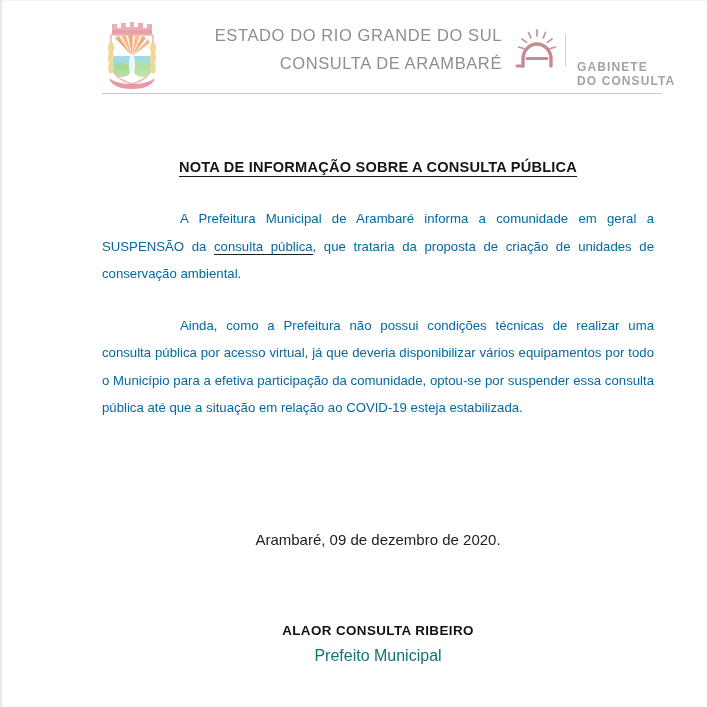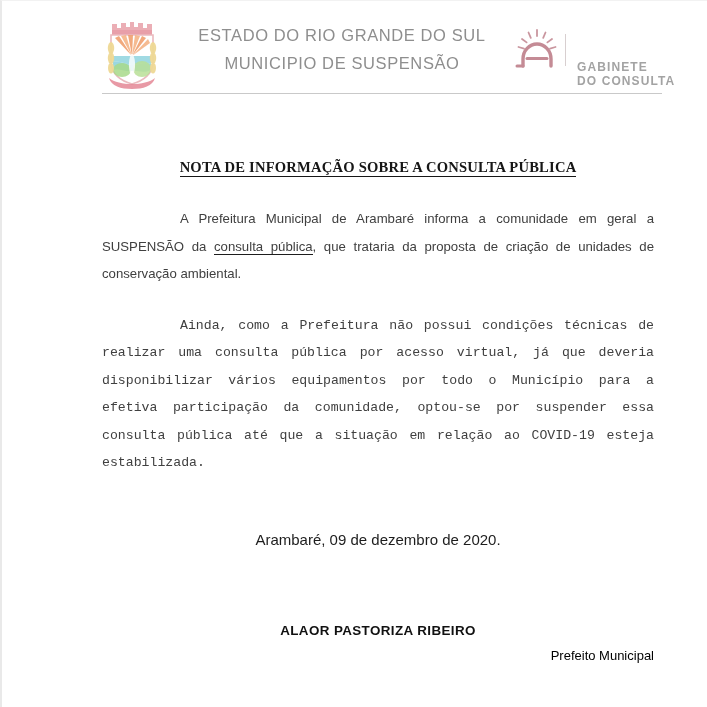--- a/index.html
+++ b/index.html
@@ -39,21 +39,21 @@
     top: 17px;
     width: 58px;
     height: 72px;
   }
 
   .header-titles {
     position: absolute;
     left: 180px;
     top: 20px;
     width: 320px;
-    text-align: center;
+    text-align: right;
     color: #8e8e8e;
   }
   .header-line {
     font-size: 16.5px;
     letter-spacing: 0.6px;
     line-height: 28px;
     white-space: nowrap;
     color: #8e8e8e;
   }
 
@@ -104,40 +104,39 @@
     width: 552px;
     text-align: center;
     font-size: 14.6px;
     font-weight: bold;
     color: #161616;
     letter-spacing: 0.2px;
   }
   .doc-title span {
     border-bottom: 1.6px solid #161616;
     padding-bottom: 1px;
-    font-family: Liberation Serif, serif;
   }
 
   .body-block {
     position: absolute;
     left: 100px;
     width: 552px;
     top: 204px;
   }
 
   p.para {
     margin: 0 0 24px 0;
     font-size: 13.2px;
     line-height: 27.5px;
-    color: #404040;
+    color: #0369a1;
     text-align: justify;
     text-indent: 78px;
     text-justify: inter-word;
   }
-  p.para:last-child { margin-bottom: 0; font-family: Liberation Mono, monospace; }
+  p.para:last-child { margin-bottom: 0; }
 
   .uline {
     border-bottom: 1px solid #1d1d1d;
   }
 
   .date-line {
     position: absolute;
     left: 100px;
     top: 528px;
     width: 552px;
@@ -155,25 +154,24 @@
     text-align: center;
   }
   .sig-name {
     font-size: 13.4px;
     font-weight: bold;
     color: #111111;
     letter-spacing: 0.4px;
     line-height: 22px;
   }
   .sig-role {
-    font-size: 13px;
-    color: #000000;
+    font-size: 16px;
+    color: #0f766e;
     line-height: 24px;
     margin-top: 2px;
-    text-align: right;
   }
 </style>
 </head>
 <body>
 
 <div class="page">
 
   <div class="header">
 
     <svg class="crest" viewBox="0 0 58 72">
@@ -206,21 +204,21 @@
         <ellipse cx="50" cy="30" rx="3.2" ry="6"></ellipse>
         <ellipse cx="50" cy="40" rx="3.2" ry="6"></ellipse>
         <ellipse cx="50" cy="50" rx="3" ry="5.5"></ellipse>
       </g>
 
       <path d="M6 60 C16 68 42 68 52 60 C50 68 40 71 29 71 C18 71 8 68 6 60 Z" fill="#e2808f" opacity="0.8"></path>
     </svg>
 
     <div class="header-titles">
       <div class="header-line">ESTADO DO RIO GRANDE DO SUL</div>
-      <div class="header-line">MUNICIPIO DE SUSPENSÃO</div>
+      <div class="header-line">CONSULTA DE ARAMBARÉ</div>
     </div>
 
     <div class="gab-logo-wrap">
       <svg class="gab-mark" viewBox="0 0 46 46">
         <g stroke="#c48b95" stroke-width="1.8" stroke-linecap="round" opacity="0.9">
           <line x1="23" y1="3" x2="23" y2="9"></line>
           <line x1="14.5" y1="5.5" x2="16.8" y2="10.8"></line>
           <line x1="31.5" y1="5.5" x2="29.2" y2="10.8"></line>
           <line x1="8" y1="12" x2="12.6" y2="15.4"></line>
           <line x1="38" y1="12" x2="33.4" y2="15.4"></line>
@@ -246,17 +244,17 @@
   </div>
 
   <div class="body-block">
     <p class="para"><span>A Prefeitura Municipal de Arambaré informa a comunidade em geral a SUSPENSÃO da </span><span class="uline">consulta pública</span><span>, que trataria da proposta de criação de unidades de conservação ambiental.</span></p>
     <p class="para"><span>Ainda, como a Prefeitura não possui condições técnicas de realizar uma consulta pública por acesso virtual, já que deveria disponibilizar vários equipamentos por todo o Município para a efetiva participação da comunidade, optou-se por suspender essa consulta pública até que a situação em relação ao COVID-19 esteja estabilizada.</span></p>
   </div>
 
   <div class="date-line">Arambaré, 09 de dezembro de 2020.</div>
 
   <div class="signature">
-    <div class="sig-name">ALAOR PASTORIZA RIBEIRO</div>
+    <div class="sig-name">ALAOR CONSULTA RIBEIRO</div>
     <div class="sig-role">Prefeito Municipal</div>
   </div>
 
 </div>
 
 </body></html>

